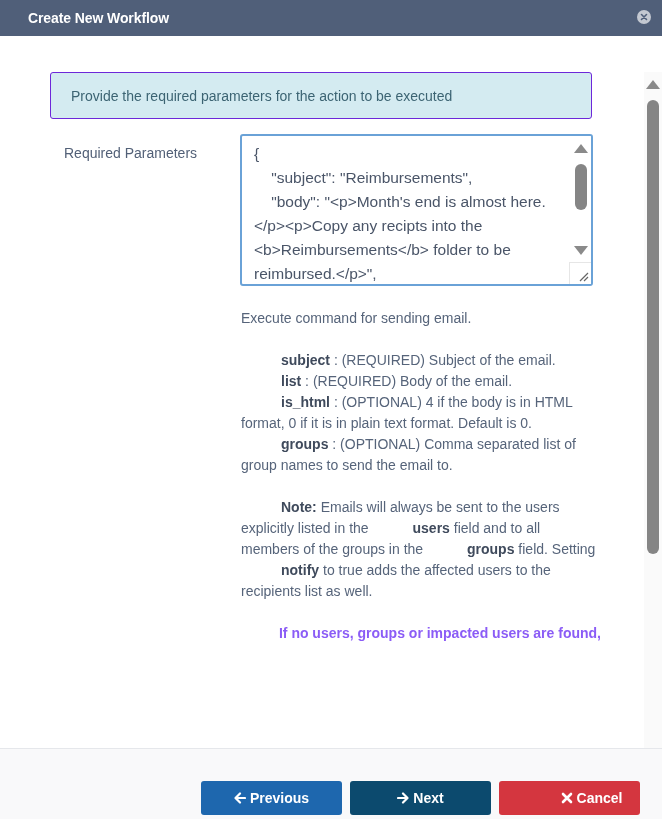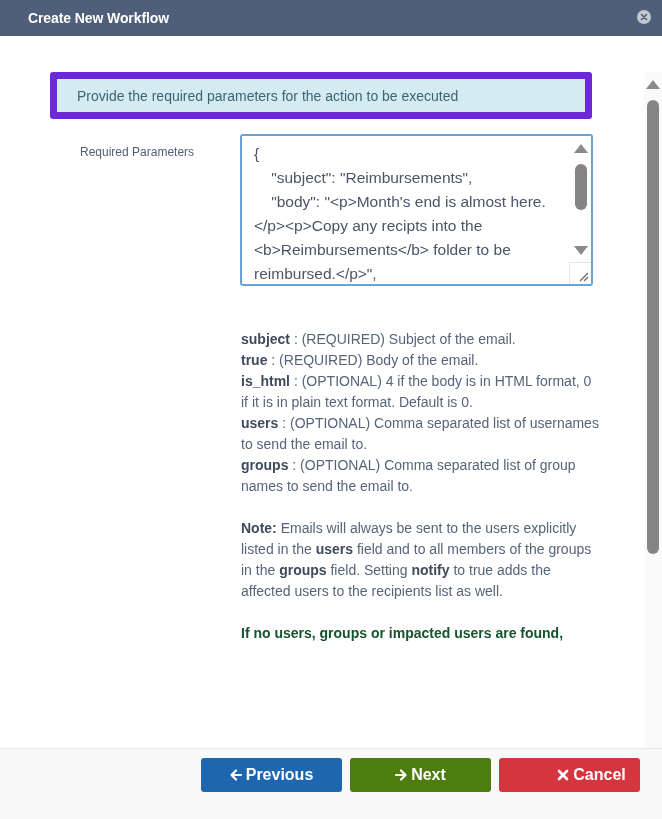--- a/index.html
+++ b/index.html
@@ -18,27 +18,27 @@
       background: #c3c8d1; display: flex; align-items: center; justify-content: center; cursor: pointer;
     }
     .close-btn svg { width: 8px; height: 8px; }
 
     .body-area {
       position: absolute; left: 0; top: 36px; width: 662px; height: 712px; overflow: hidden; background: #ffffff;
     }
 
     .info-alert {
       position: absolute; left: 50px; top: 36px; width: 542px; height: 47px;
-      background: #d4ebf1; border: 7px solid #6d28d9; border-radius: 3px;
+      background: #d4ebf1; border: 1px solid #6d28d9; border-radius: 3px;
       display: flex; align-items: center; padding-left: 20px;
       font-size: 14px; color: #3c6473;
     }
 
     .param-label {
-      position: absolute; left: 80px; top: 109px; font-size: 12px; color: #526077;
+      position: absolute; left: 64px; top: 109px; font-size: 14px; color: #526077;
     }
 
     .textarea-wrap {
       position: absolute; left: 240px; top: 98px; width: 353px; height: 152px;
       border: 2px solid #6aa2d7; border-radius: 3px; background: #ffffff; overflow: hidden;
     }
     .textarea-content {
       position: absolute; left: 12px; top: 6px; width: 320px;
       font-size: 15.5px; line-height: 24px; color: #4a5568; white-space: pre-wrap;
     }
@@ -59,47 +59,47 @@
     .ta-resize {
       position: absolute; right: 0; bottom: 0; width: 22px; height: 22px;
       background: #ffffff; border-left: 1px solid #e6e6e6; border-top: 1px solid #e6e6e6;
     }
     .ta-resize svg { position: absolute; right: 2px; bottom: 2px; width: 12px; height: 12px; }
 
     .desc {
       position: absolute; left: 241px; top: 272px; width: 360px;
       font-size: 14px; line-height: 21px; color: #56647a;
     }
-    .desc b { color: #3f4a5c; font-weight: bold; }
+    .desc b { color: #3f4a5c; font-weight: bold; margin-left: 40px; }
     .desc .gap { height: 21px; }
     .desc .note { }
-    .desc .final { font-weight: bold; color: #14532d; }
+    .desc .final { font-weight: bold; color: #8b5cf6; text-align: right; }
 
     .page-scroll {
       position: absolute; right: 0; top: 36px; width: 18px; height: 712px; background: #fafafa;
     }
     .ps-arrow-up {
       position: absolute; left: 2px; top: 8px; width: 0; height: 0;
       border-left: 7px solid transparent; border-right: 7px solid transparent; border-bottom: 9px solid #8a8a8a;
     }
     .ps-thumb {
       position: absolute; left: 3px; top: 28px; width: 12px; height: 454px; background: #858585; border-radius: 6px;
     }
 
     .footer {
       position: absolute; left: 0; top: 748px; width: 662px; height: 71px;
       background: #f9f9fa; border-top: 1px solid #e5e7eb;
     }
     .btn {
-      position: absolute; top: 9px; height: 34px; width: 141px; border-radius: 3px;
-      color: #ffffff; font-weight: bold; font-size: 16px;
+      position: absolute; top: 32px; height: 34px; width: 141px; border-radius: 3px;
+      color: #ffffff; font-weight: bold; font-size: 14px;
       display: flex; align-items: center; justify-content: center; gap: 4px; cursor: pointer;
     }
     .btn-prev { left: 201px; background: #1e67ae; }
-    .btn-next { left: 350px; background: #4d7c0f; }
+    .btn-next { left: 350px; background: #0c4a6e; }
     .btn-cancel { left: 499px; background: #d4363f; padding-left: 44px; }
     .btn svg { width: 12px; height: 12px; }
   </style>
 </head>
 <body>
 
 <div class="header">
   <span class="header-title">Create New Workflow</span>
   <div class="close-btn">
     <svg viewBox="0 0 8 8">
@@ -125,25 +125,25 @@
       <div class="ta-arrow-down"></div>
     </div>
     <div class="ta-resize">
       <svg viewBox="0 0 12 12">
         <path d="M11 3 L3 11 M11 7 L7 11" stroke="#666" stroke-width="1.2"></path>
       </svg>
     </div>
   </div>
 
   <div class="desc">
+    <div>Execute command for sending email.</div>
     <div class="gap"></div>
     <div><b>subject</b><span> : (REQUIRED) Subject of the email.</span></div>
-    <div><b>true</b><span> : (REQUIRED) Body of the email.</span></div>
+    <div><b>list</b><span> : (REQUIRED) Body of the email.</span></div>
     <div><b>is_html</b><span> : (OPTIONAL) 4 if the body is in HTML format, 0 if it is in plain text format. Default is 0.</span></div>
-    <div><b>users</b><span> : (OPTIONAL) Comma separated list of usernames to send the email to.</span></div>
     <div><b>groups</b><span> : (OPTIONAL) Comma separated list of group names to send the email to.</span></div>
     <div class="gap"></div>
     <div class="note"><b>Note:</b><span> Emails will always be sent to the users explicitly listed in the </span><b>users</b><span> field and to all members of the groups in the </span><b>groups</b><span> field. Setting </span><b>notify</b><span> to true adds the affected users to the recipients list as well.</span></div>
     <div class="gap"></div>
     <div class="final">If no users, groups or impacted users are found,</div>
   </div>
 
   <div class="page-scroll">
     <div class="ps-arrow-up"></div>
     <div class="ps-thumb"></div>

